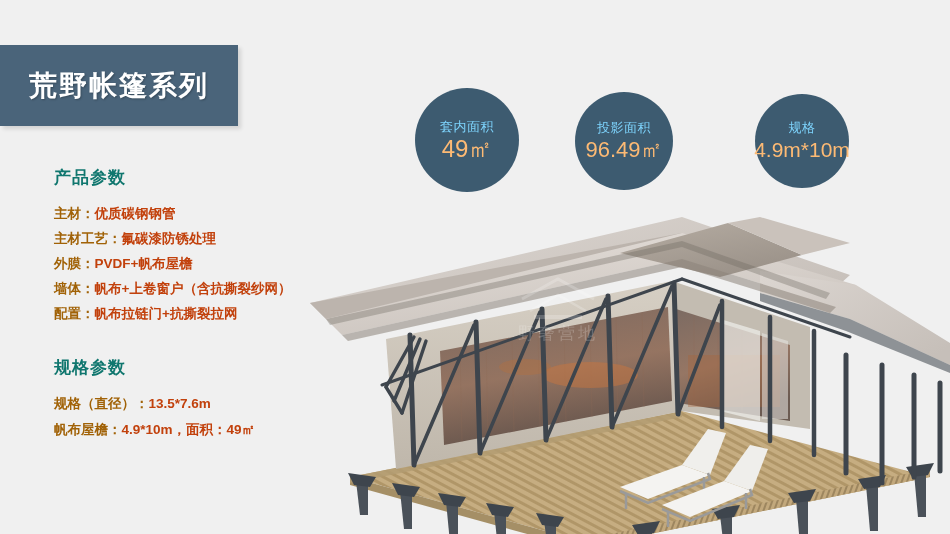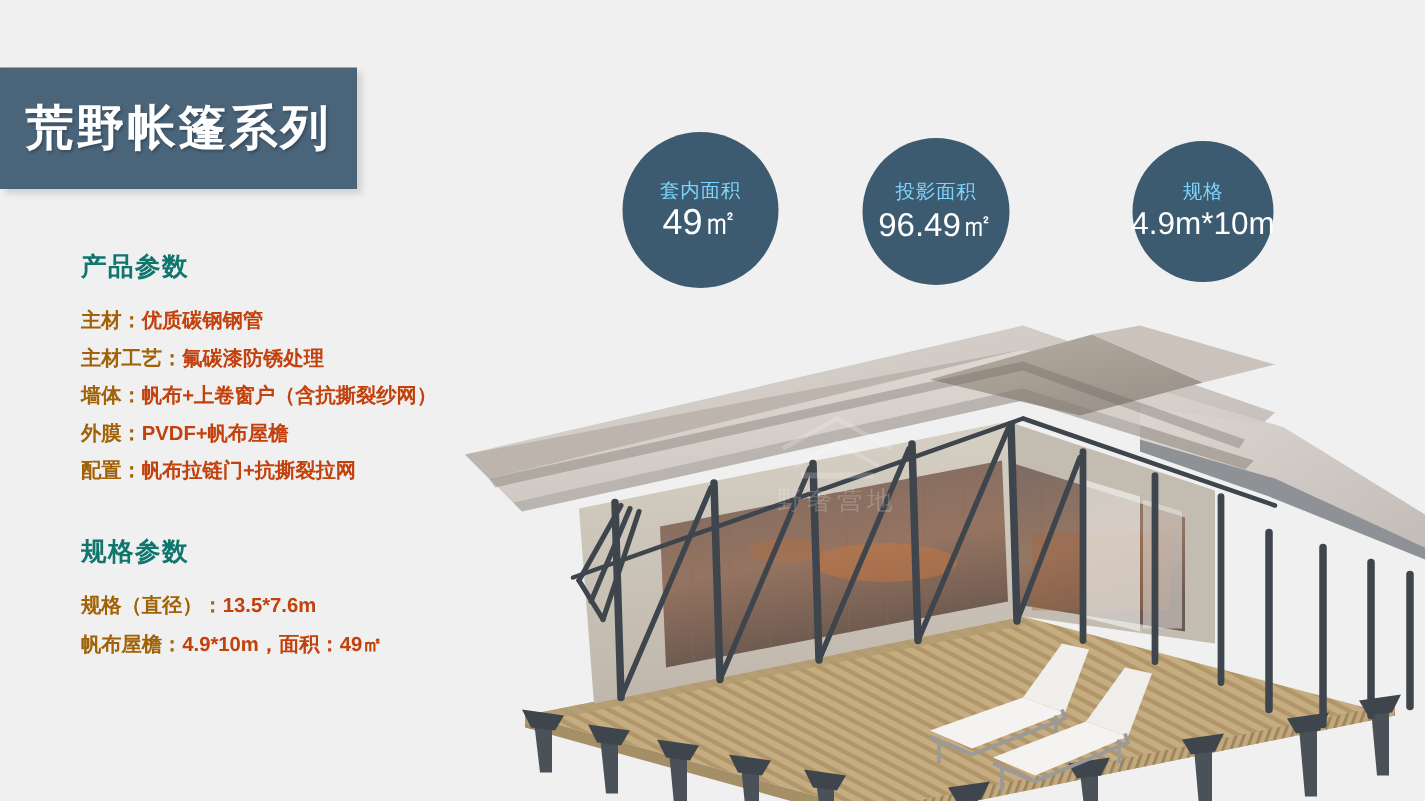--- a/index.html
+++ b/index.html
@@ -21,21 +21,21 @@
     left: 0px; top: 45px;
     width: 238px; height: 81px;
     background: #4a647a;
     box-shadow: 3px 3px 4px rgba(0,0,0,0.12);
     display: flex;
     align-items: center;
     justify-content: center;
   }
   #title-banner .title-text {
     color: #ffffff;
-    font-size: 32px;
+    font-size: 28px;
     font-weight: bold;
     letter-spacing: 2px;
     text-shadow: 1px 1px 2px rgba(0,0,0,0.25);
   }
 
   
   #spec-panel {
     position: absolute;
     left: 54px; top: 166px;
     width: 300px;
@@ -84,21 +84,21 @@
   .badge-label {
     font-size: 13px;
     line-height: 15px;
     margin-bottom: 2px;
     color: #7dd3fc;
     letter-spacing: 0.5px;
   }
   .badge-value {
     font-size: 24px;
     line-height: 26px;
-    color: #ffffff;
+    color: #fdba74;
     white-space: nowrap;
   }
   #badge-0 { left: 5px;   top: 0px;  width: 104px; height: 104px; }
   #badge-1 { left: 165px; top: 4px;  width: 98px;  height: 98px;  }
   #badge-2 { left: 345px; top: 6px;  width: 94px;  height: 94px;  }
   #badge-2 .badge-value { font-size: 21px; }
   #badge-1 .badge-value { font-size: 22px; }
 
   
   #render {
@@ -124,24 +124,24 @@
     <div class="section" id="spec-group-1">
       <div class="section-heading">产品参数</div>
 
       <div class="spec-row">
         <span class="spec-label">主材：</span><span class="spec-value">优质碳钢钢管</span>
       </div>
       <div class="spec-row">
         <span class="spec-label">主材工艺：</span><span class="spec-value">氟碳漆防锈处理</span>
       </div>
       <div class="spec-row">
+        <span class="spec-label">外膜：</span><span class="spec-value">PVDF+帆布屋檐</span>
+      </div>
+      <div class="spec-row">
         <span class="spec-label">墙体：</span><span class="spec-value">帆布+上卷窗户（含抗撕裂纱网）</span>
-      </div>
-      <div class="spec-row">
-        <span class="spec-label">外膜：</span><span class="spec-value">PVDF+帆布屋檐</span>
       </div>
       <div class="spec-row">
         <span class="spec-label">配置：</span><span class="spec-value">帆布拉链门+抗撕裂拉网</span>
       </div>
     </div>
 
     <div class="section" id="spec-group-2">
       <div class="section-heading">规格参数</div>
 
       <div class="spec-row">

